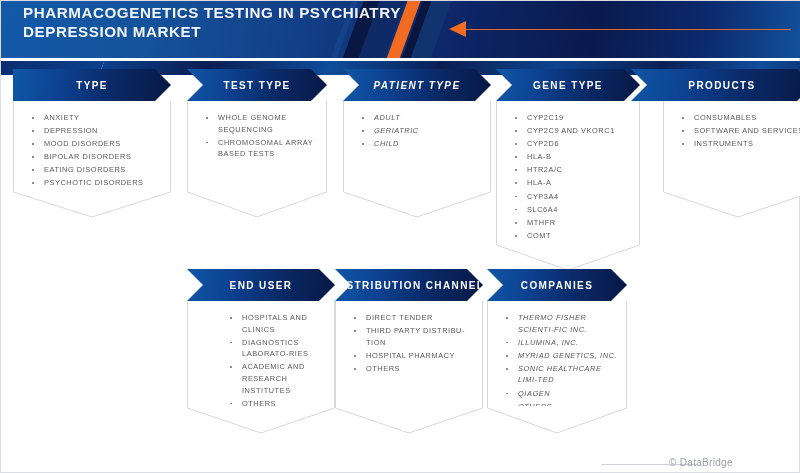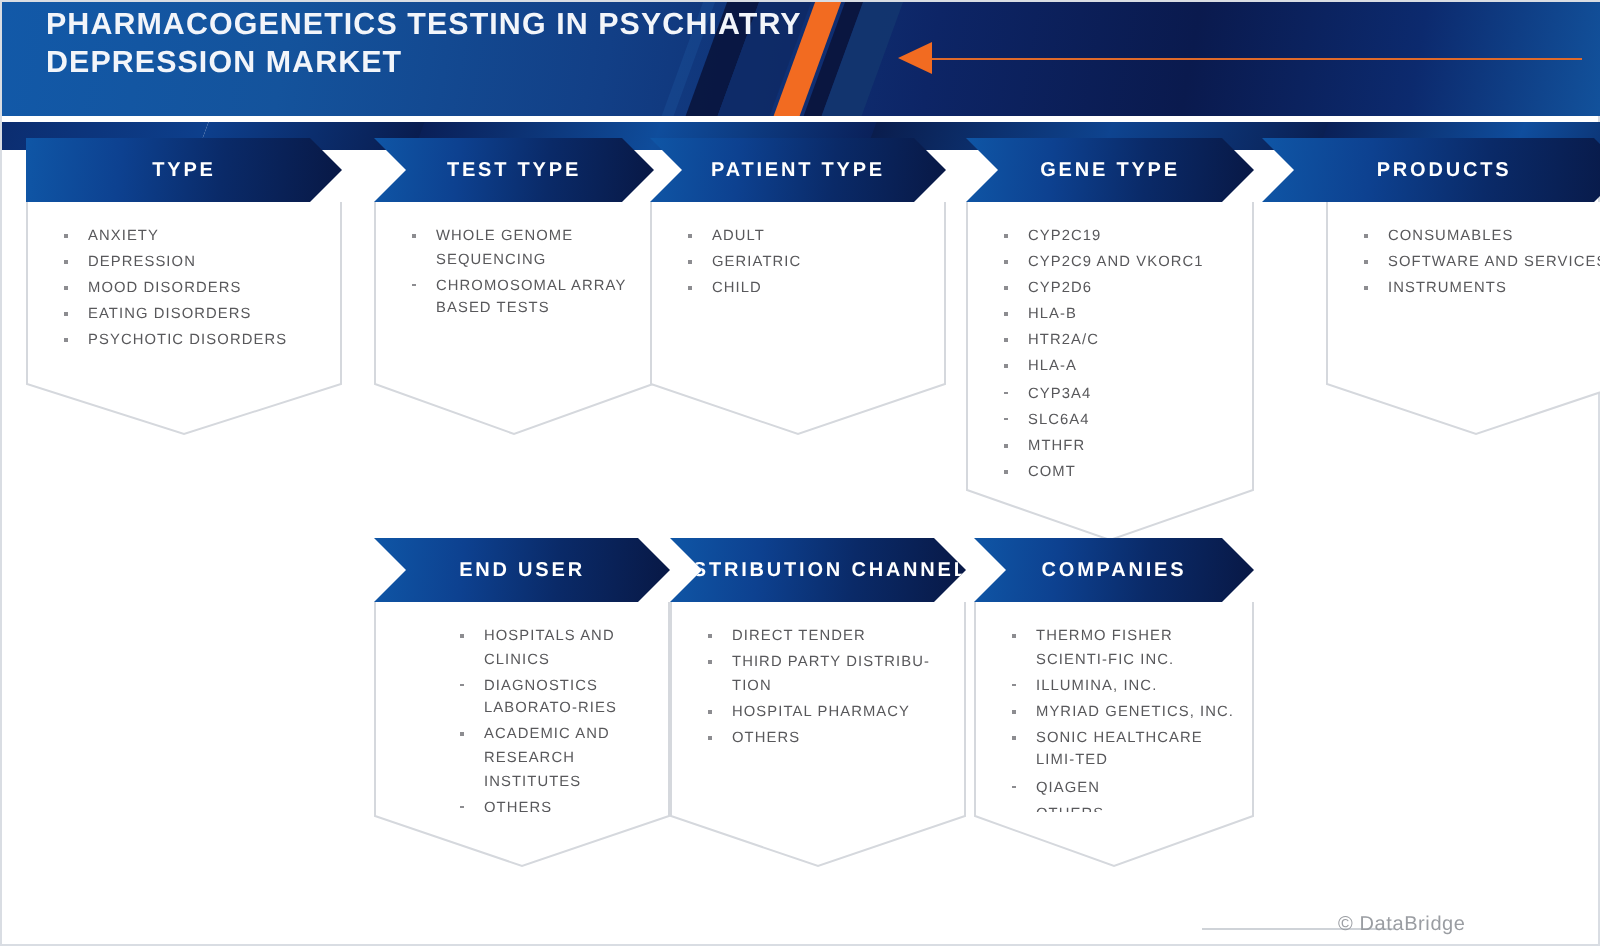--- a/index.html
+++ b/index.html
@@ -133,20 +133,21 @@
   <div id="row1">
       <div class="col" style="left: 12px; top: 68px; width: 158px;">
         <div class="hdr flat-left">
           <span>TYPE</span>
         </div>
         <div class="body" style="height: 90px;">
           <ul class="items">
             <li>ANXIETY</li>
             <li>DEPRESSION</li>
             <li>MOOD DISORDERS</li>
+            <li>BIPOLAR DISORDERS</li>
             <li>EATING DISORDERS</li>
             <li>PSYCHOTIC DISORDERS</li>
           </ul>
           <div class="pointbox">
             <svg viewBox="0 0 160 28" preserveAspectRatio="none">
               <path d="M0.5 0 L0.5 2 L80 27 L159.5 2 L159.5 0" fill="#ffffff" stroke="#d5d8dd" stroke-width="1"></path>
             </svg>
           </div>
         </div>
       </div>
@@ -159,38 +160,38 @@
             <li>WHOLE GENOME SEQUENCING</li>
             <li>CHROMOSOMAL ARRAY BASED TESTS</li>
           </ul>
           <div class="pointbox">
             <svg viewBox="0 0 142 28" preserveAspectRatio="none">
               <path d="M0.5 0 L0.5 2 L71 27 L141.5 2 L141.5 0" fill="#ffffff" stroke="#d5d8dd" stroke-width="1"></path>
             </svg>
           </div>
         </div>
       </div>
-      <div class="col" style="left: 324px; top: 68px; width: 148px;">
+      <div class="col" style="left: 342px; top: 68px; width: 148px; font-style: italic;">
         <div class="hdr">
           <span>PATIENT TYPE</span>
         </div>
         <div class="body" style="height: 90px;">
           <ul class="items">
             <li>ADULT</li>
             <li>GERIATRIC</li>
             <li>CHILD</li>
           </ul>
           <div class="pointbox">
             <svg viewBox="0 0 150 28" preserveAspectRatio="none">
               <path d="M0.5 0 L0.5 2 L75 27 L149.5 2 L149.5 0" fill="#ffffff" stroke="#d5d8dd" stroke-width="1"></path>
             </svg>
           </div>
         </div>
       </div>
-      <div class="col" style="left: 482px; top: 68px; width: 144px;">
+      <div class="col" style="left: 495px; top: 68px; width: 144px;">
         <div class="hdr">
           <span>GENE TYPE</span>
         </div>
         <div class="body" style="height: 143px;">
           <ul class="items">
             <li>CYP2C19</li>
             <li>CYP2C9 AND VKORC1</li>
             <li>CYP2D6</li>
             <li>HLA‐B</li>
             <li>HTR2A/C</li>
@@ -261,21 +262,21 @@
             <svg viewBox="0 0 150 28" preserveAspectRatio="none">
               <path d="M0.5 0 L0.5 2 L75 27 L149.5 2 L149.5 0" fill="#ffffff" stroke="#d5d8dd" stroke-width="1"></path>
             </svg>
           </div>
         </div>
       </div>
       <div class="col" style="left: 486px; top: 268px; width: 140px;">
         <div class="hdr">
           <span>COMPANIES</span>
         </div>
-        <div class="body" style="height: 106px;">
+        <div class="body" style="height: 106px; font-style: italic;">
           <ul class="items">
             <li>THERMO FISHER SCIENTI‐FIC INC.</li>
             <li>ILLUMINA, INC.</li>
             <li>MYRIAD GENETICS, INC.</li>
             <li>SONIC HEALTHCARE LIMI‐TED</li>
             <li>QIAGEN</li>
             <li>OTHERS</li>
           </ul>
           <div class="pointbox">
             <svg viewBox="0 0 142 28" preserveAspectRatio="none">

